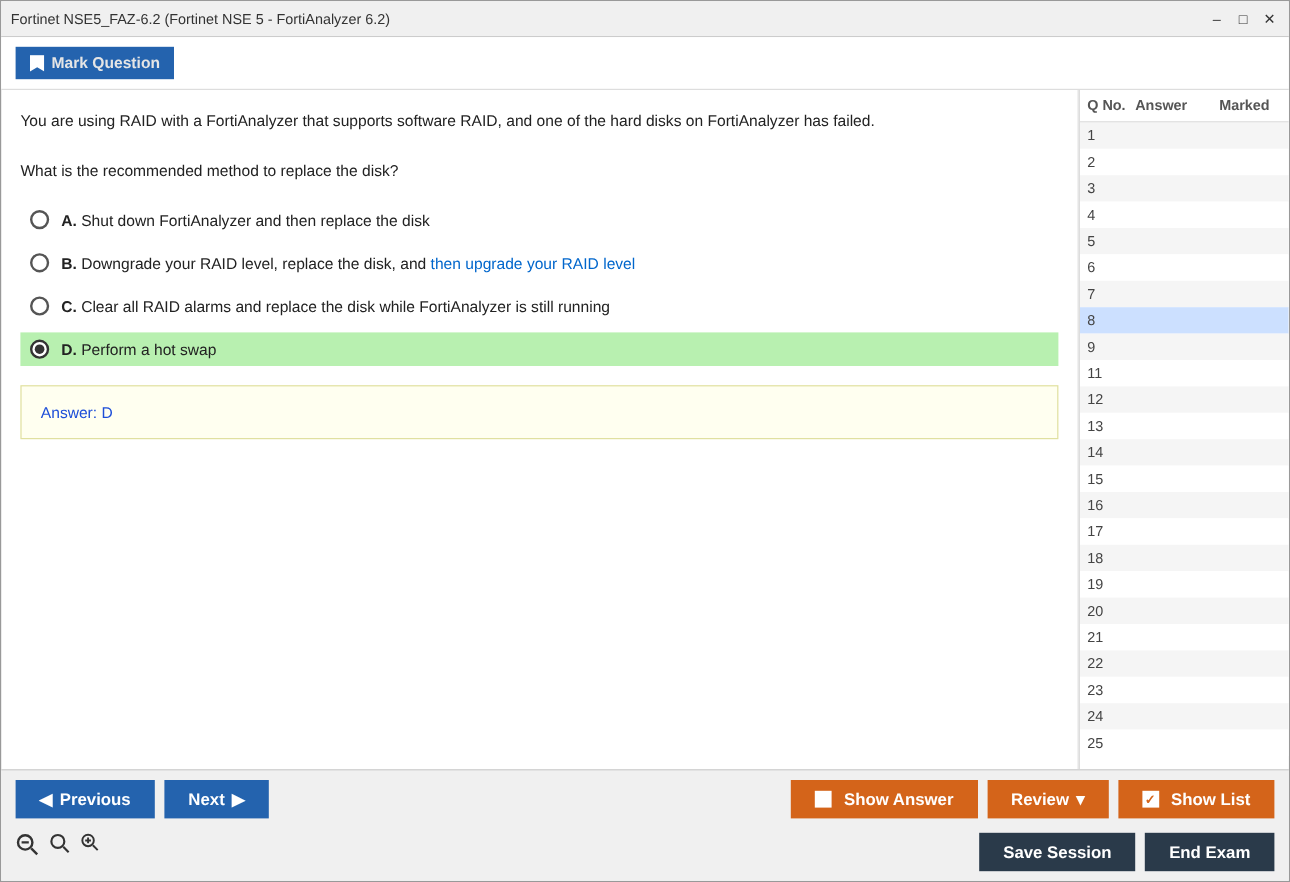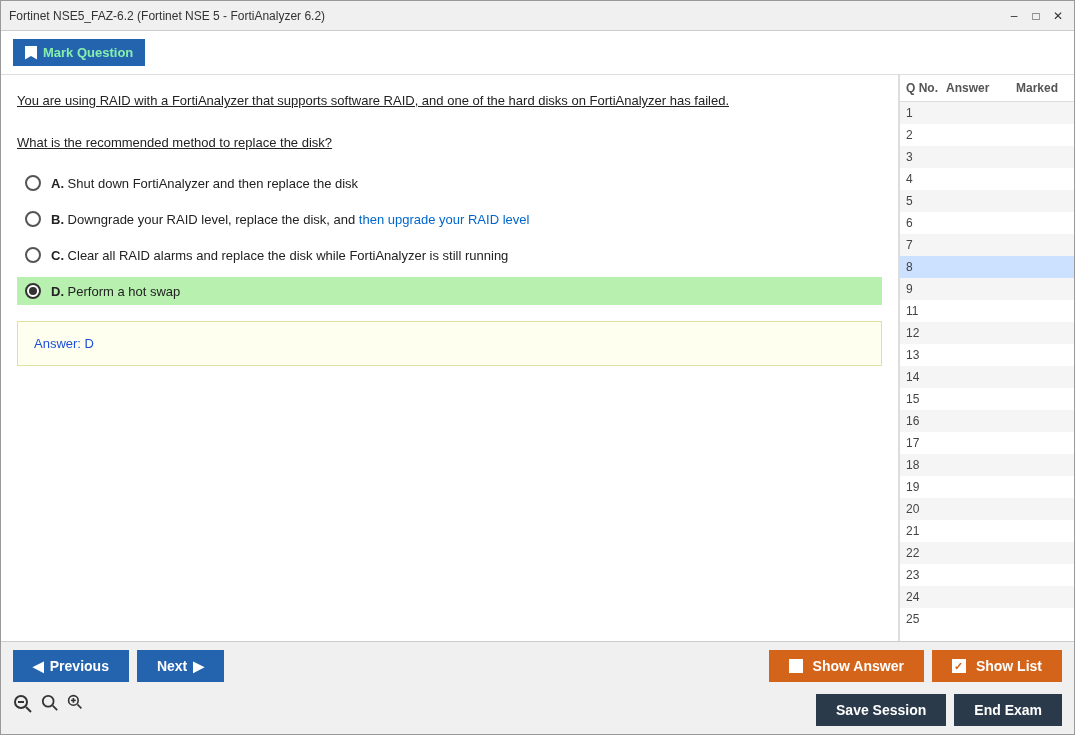--- a/index.html
+++ b/index.html
@@ -30,21 +30,21 @@
     .header {
       display: flex;
       align-items: center;
       padding: 8px 12px;
       border-bottom: 1px solid #ddd;
       flex-shrink: 0;
       background: #fff;
     }
     .mark-question-btn {
       background: #2463ae;
-      color: #86efac;
+      color: #e5e5e5;
       border: none;
       padding: 6px 12px;
       cursor: pointer;
       font-size: 13px;
       font-weight: bold;
       display: flex;
       align-items: center;
       gap: 6px;
     }
     .mark-question-icon {
@@ -73,21 +73,20 @@
       padding: 16px;
       overflow-y: auto;
       border-right: 1px solid #ddd;
     }
 
     .question-text {
       color: #222;
       line-height: 1.6;
       margin-bottom: 16px;
       font-size: 13px;
-      text-decoration: underline;
     }
 
     .options { display: flex; flex-direction: column; gap: 8px; margin-bottom: 16px; }
     .option-row {
       display: flex;
       align-items: center;
       gap: 10px;
       padding: 6px 8px;
       cursor: pointer;
     }
@@ -407,20 +406,24 @@
         <span>▶</span>
       </button>
 
       <div class="footer-spacer"></div>
 
       <button class="footer-btn btn-orange">
         <span style="width:14px;height:14px;background:#fff;display:inline-block;vertical-align:middle;margin-right:4px;"></span>
         <span>Show Answer</span>
       </button>
 
+      <button class="footer-btn btn-orange">
+        <span>Review</span>
+        <span>▾</span>
+      </button>
 
       <button class="footer-btn btn-orange">
         <span style="width:14px;height:14px;background:#fff;display:inline-block;vertical-align:middle;margin-right:4px;position:relative;">
           <span style="position:absolute;top:1px;left:2px;color:#d4641a;font-size:11px;font-weight:bold;">✓</span>
         </span>
         <span>Show List</span>
       </button>
     </div>
 
     <div class="footer-bottom">

